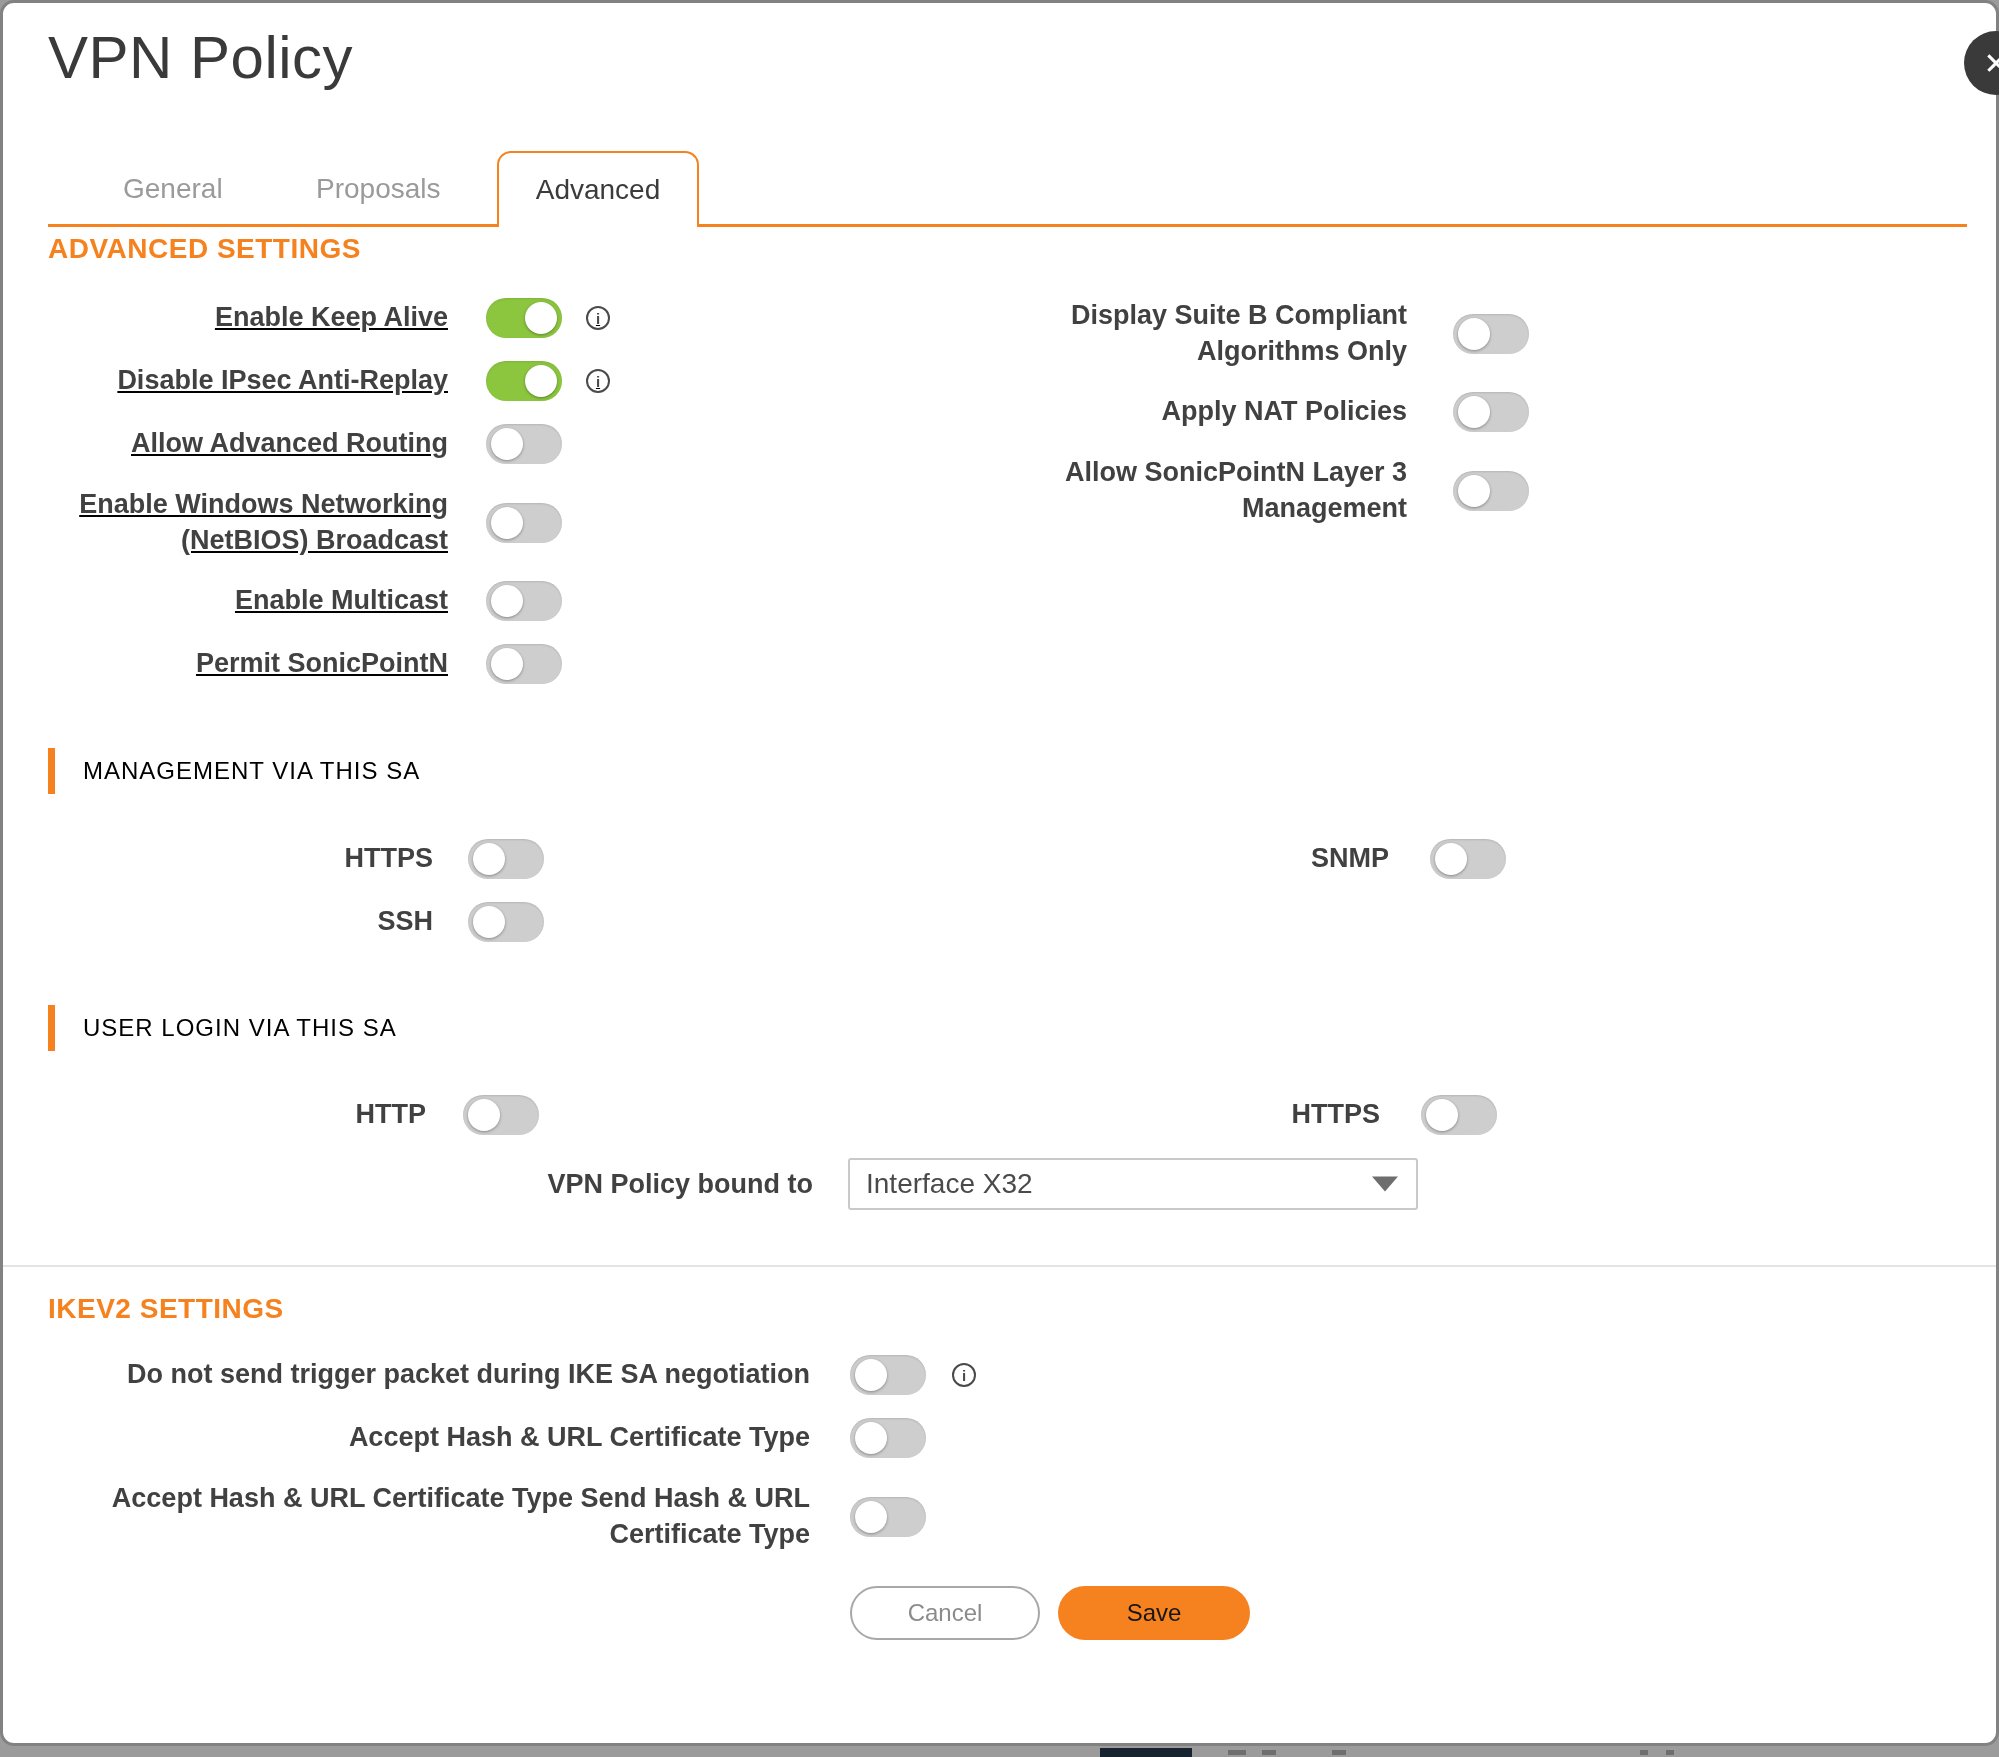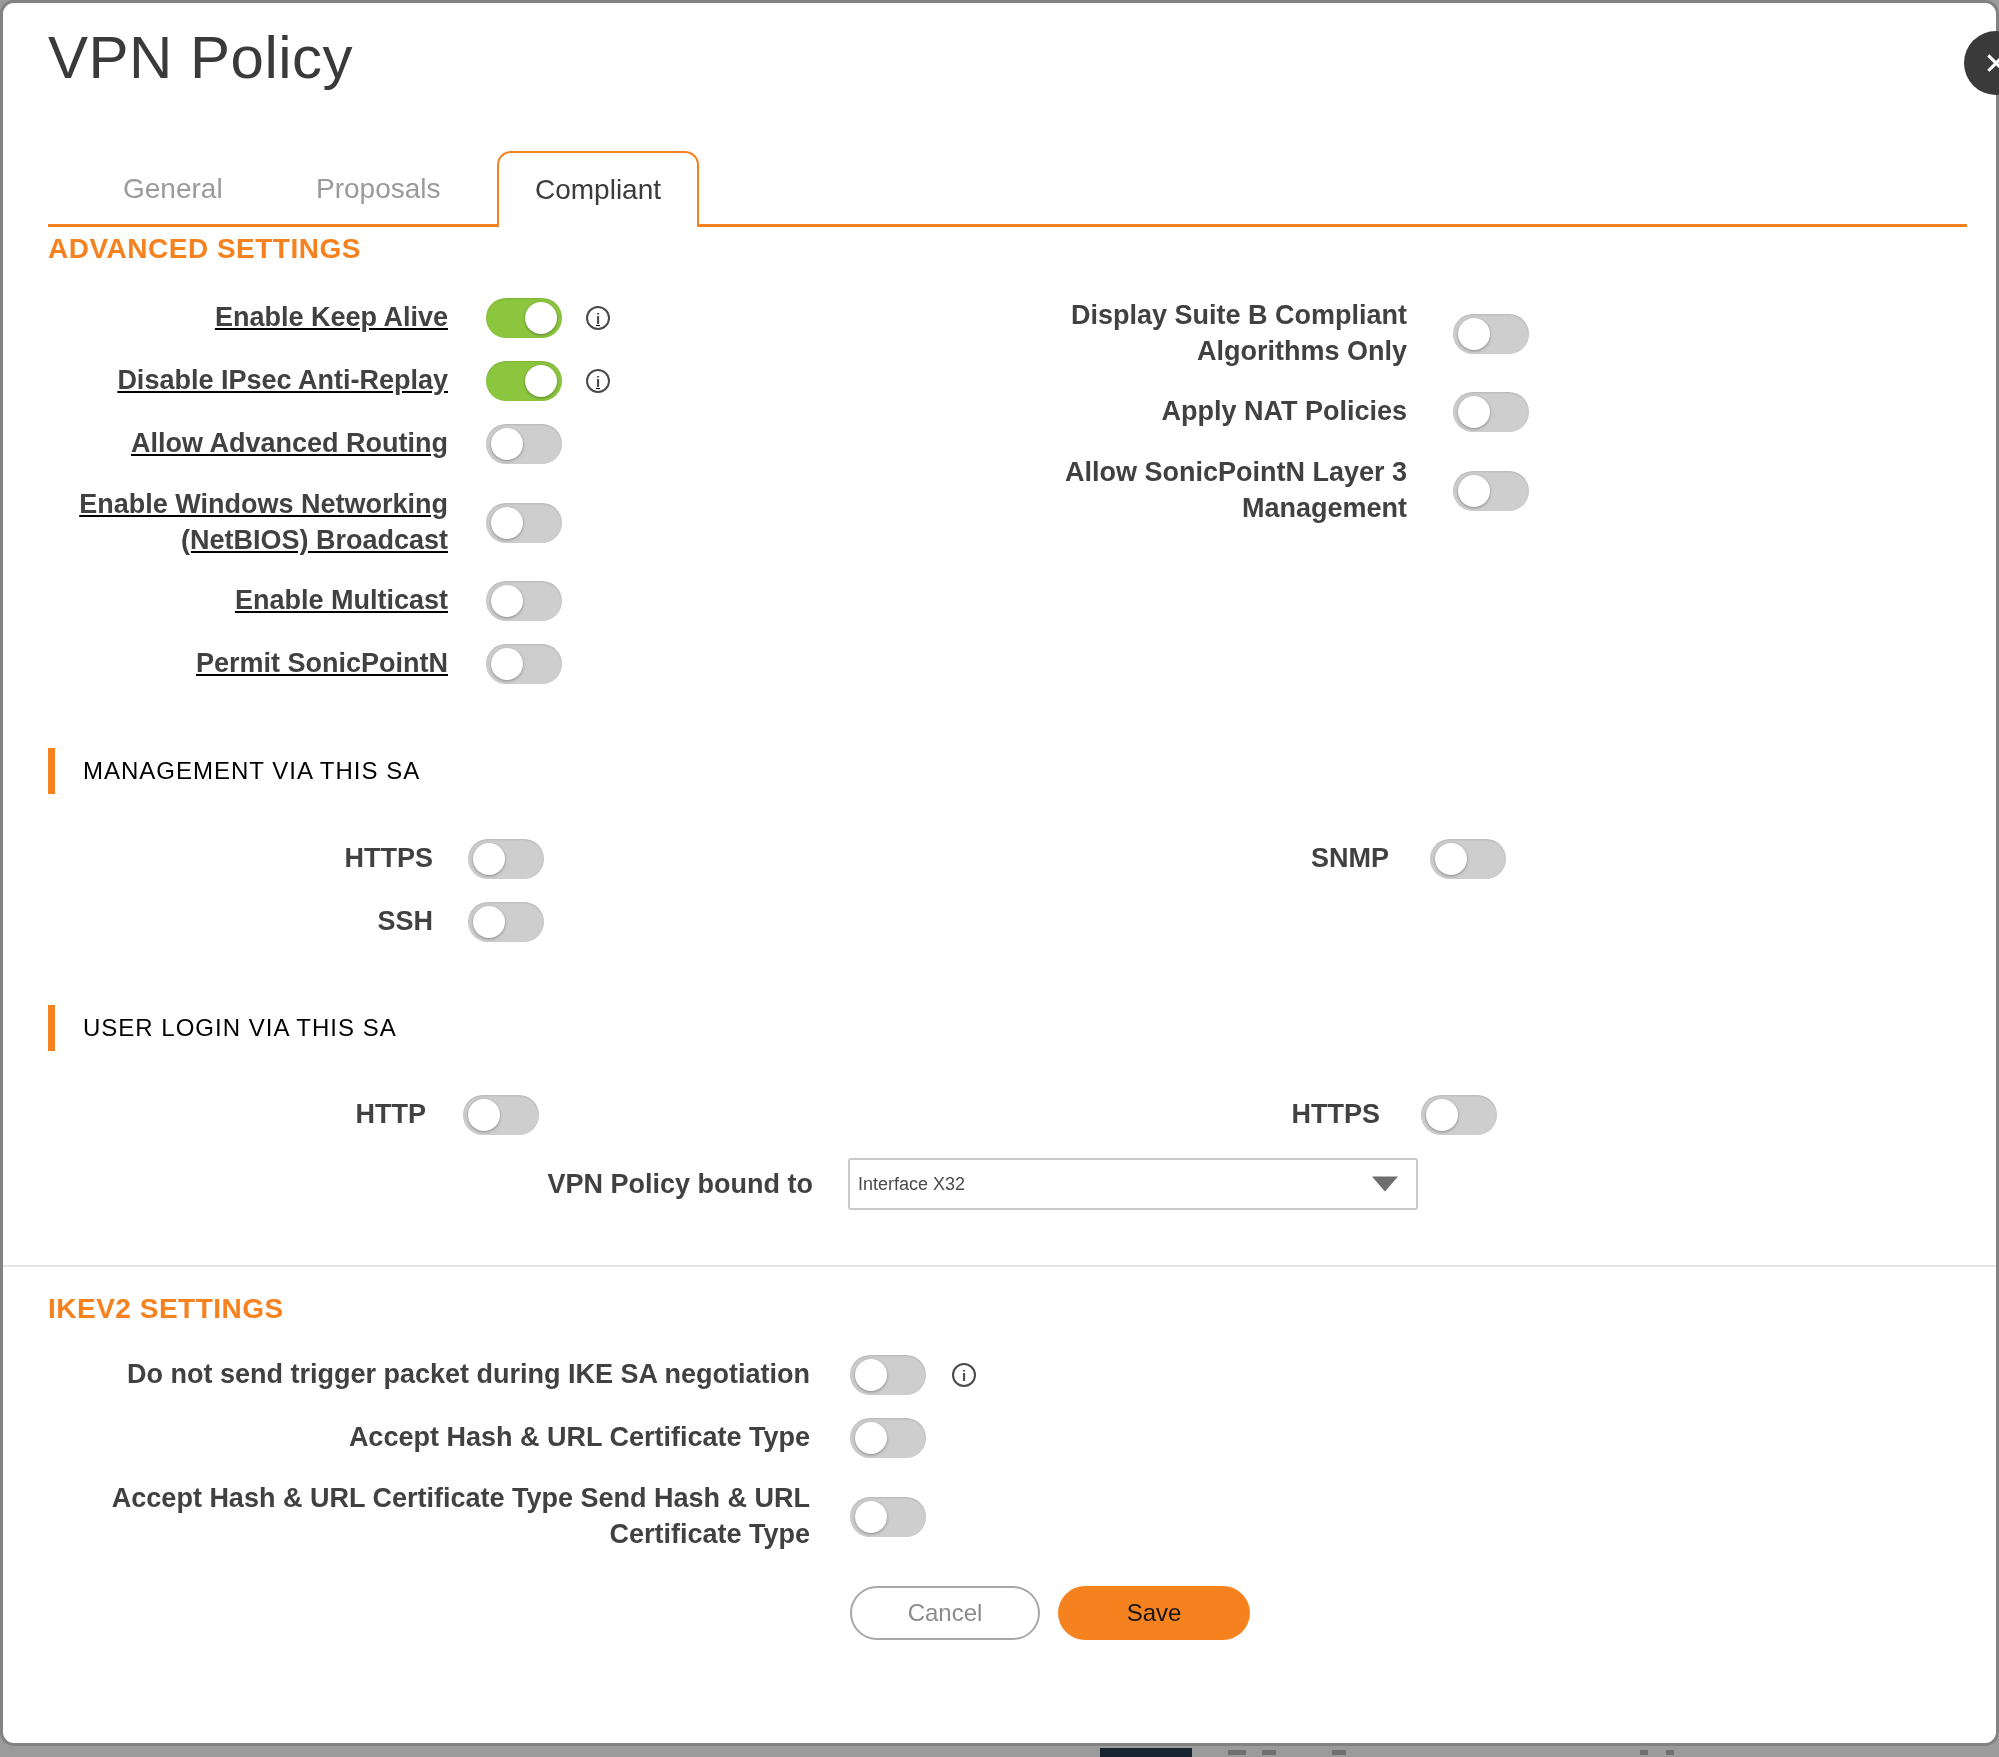--- a/index.html
+++ b/index.html
@@ -121,21 +121,21 @@
 
   
   .bound-row { position: absolute; left: 45px; top: 1155px; display: flex; align-items: center; }
   .bound-lbl { width: 765px; text-align: right; font-weight: 700; font-size: 27px; color: #414141; }
   .dropdown {
     position: relative; margin-left: 35px;
     width: 570px; height: 52px;
     border: 2px solid #c9c9c9; border-radius: 3px; background: #ffffff;
     display: flex; align-items: center; cursor: pointer;
   }
-  .dropdown .val { padding-left: 8px; font-size: 18px; color: #4a4a4a; }
+  .dropdown .val { padding-left: 16px; font-size: 28px; color: #4a4a4a; }
   .caret {
     position: absolute; right: 18px; top: 50%; transform: translateY(-50%);
     width: 0; height: 0;
     border-left: 13px solid transparent; border-right: 13px solid transparent;
     border-top: 15px solid #6e6e6e;
   }
 
   .divider { position: absolute; left: 0; right: 0; top: 1262px; height: 2px; background: #e4e4e4; }
 
   
@@ -163,21 +163,21 @@
     <div class="close-btn">
       <span>✕</span>
     </div>
 
     <div class="page-title">VPN Policy</div>
 
     <div class="tab-underline"></div>
     <div class="tab-plain tab-general">General</div>
     <div class="tab-plain tab-proposals">Proposals</div>
     <div class="tab-advanced">
-      <span>Compliant</span>
+      <span>Advanced</span>
     </div>
 
     <div class="orange-head adv-head">ADVANCED SETTINGS</div>
 
     <div class="rows adv-left">
       <div class="trow">
         <div class="lbl">Enable Keep Alive</div>
         <div class="toggle on">
             <div class="knob"></div>
           </div>

